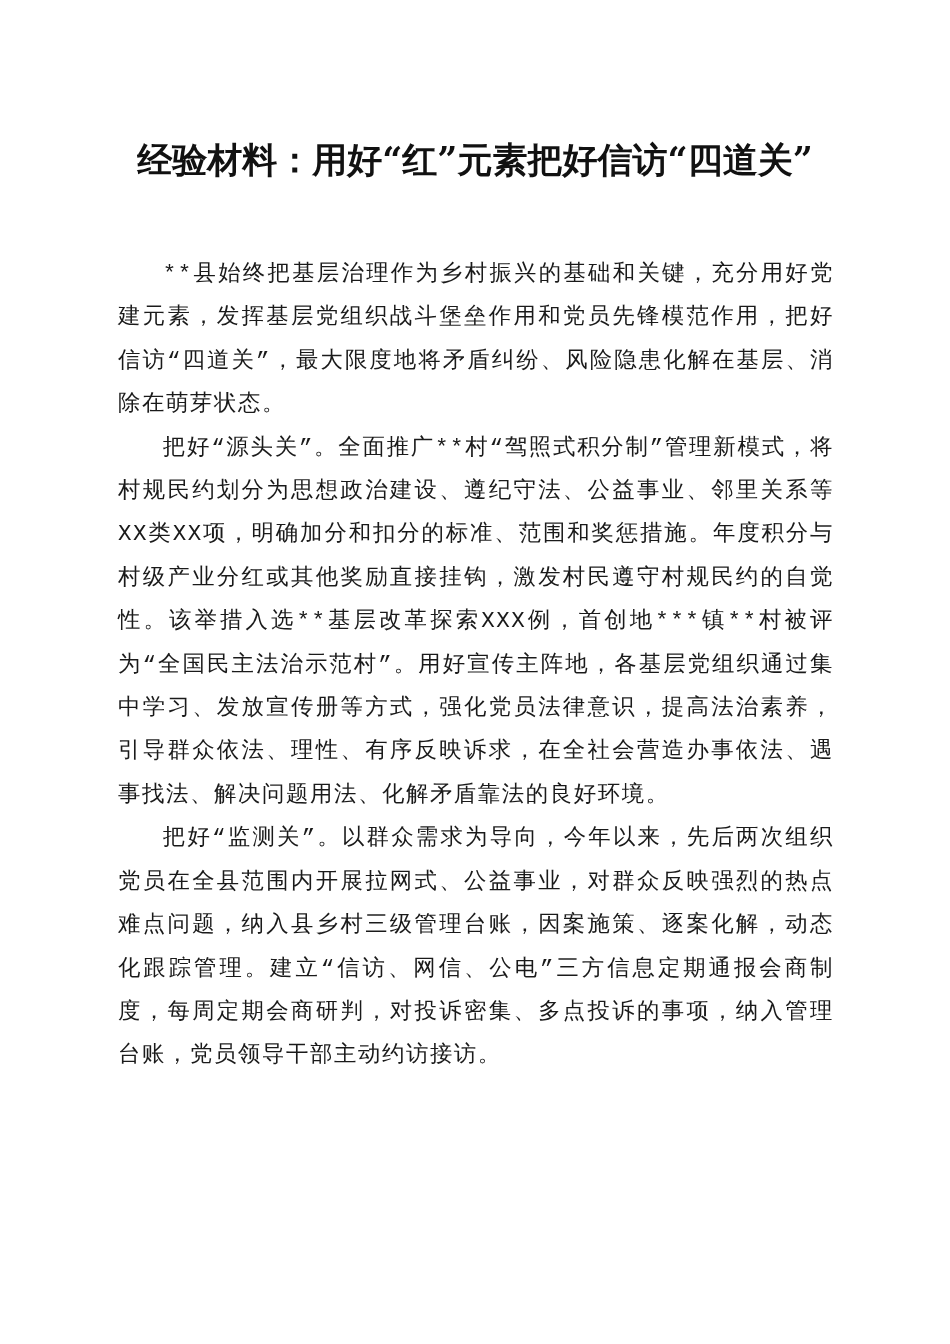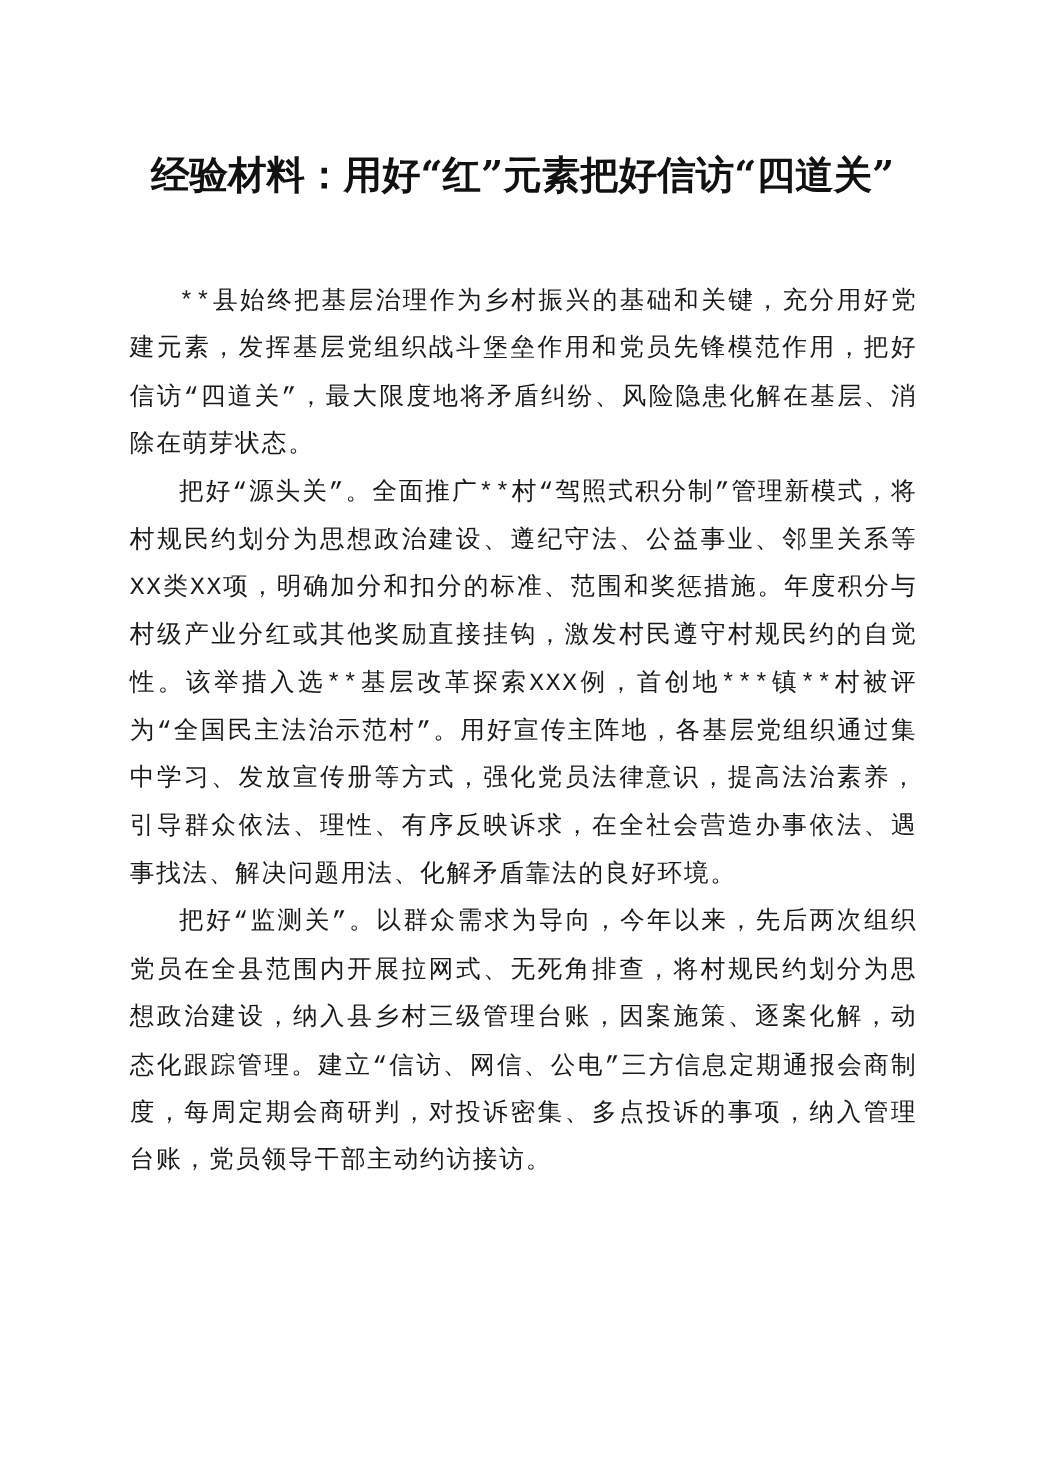--- a/index.html
+++ b/index.html
@@ -54,15 +54,15 @@
     }
   </style>
 </head>
 <body>
 
 <div class="page">
   <h1 class="title">经验材料：用好“红”元素把好信访“四道关”</h1>
   <div class="body">
     <p>**县始终把基层治理作为乡村振兴的基础和关键，充分用好党建元素，发挥基层党组织战斗堡垒作用和党员先锋模范作用，把好信访“四道关”，最大限度地将矛盾纠纷、风险隐患化解在基层、消除在萌芽状态。</p>
     <p>把好“源头关”。全面推广**村“驾照式积分制”管理新模式，将村规民约划分为思想政治建设、遵纪守法、公益事业、邻里关系等XX类XX项，明确加分和扣分的标准、范围和奖惩措施。年度积分与村级产业分红或其他奖励直接挂钩，激发村民遵守村规民约的自觉性。该举措入选**基层改革探索XXX例，首创地***镇**村被评为“全国民主法治示范村”。用好宣传主阵地，各基层党组织通过集中学习、发放宣传册等方式，强化党员法律意识，提高法治素养，引导群众依法、理性、有序反映诉求，在全社会营造办事依法、遇事找法、解决问题用法、化解矛盾靠法的良好环境。</p>
-    <p>把好“监测关”。以群众需求为导向，今年以来，先后两次组织党员在全县范围内开展拉网式、无死角排查，将村规民约划分为思想政治建设，纳入县乡村三级管理台账，因案施策、逐案化解，动态化跟踪管理。建立“信访、网信、公电”三方信息定期通报会商制度，每周定期会商研判，对投诉密集、多点投诉的事项，纳入管理台账，党员领导干部主动约访接访。</p>
+    <p>把好“监测关”。以群众需求为导向，今年以来，先后两次组织党员在全县范围内开展拉网式、公益事业，对群众反映强烈的热点难点问题，纳入县乡村三级管理台账，因案施策、逐案化解，动态化跟踪管理。建立“信访、网信、公电”三方信息定期通报会商制度，每周定期会商研判，对投诉密集、多点投诉的事项，纳入管理台账，党员领导干部主动约访接访。</p>
   </div>
 </div>
 
 </body></html>

